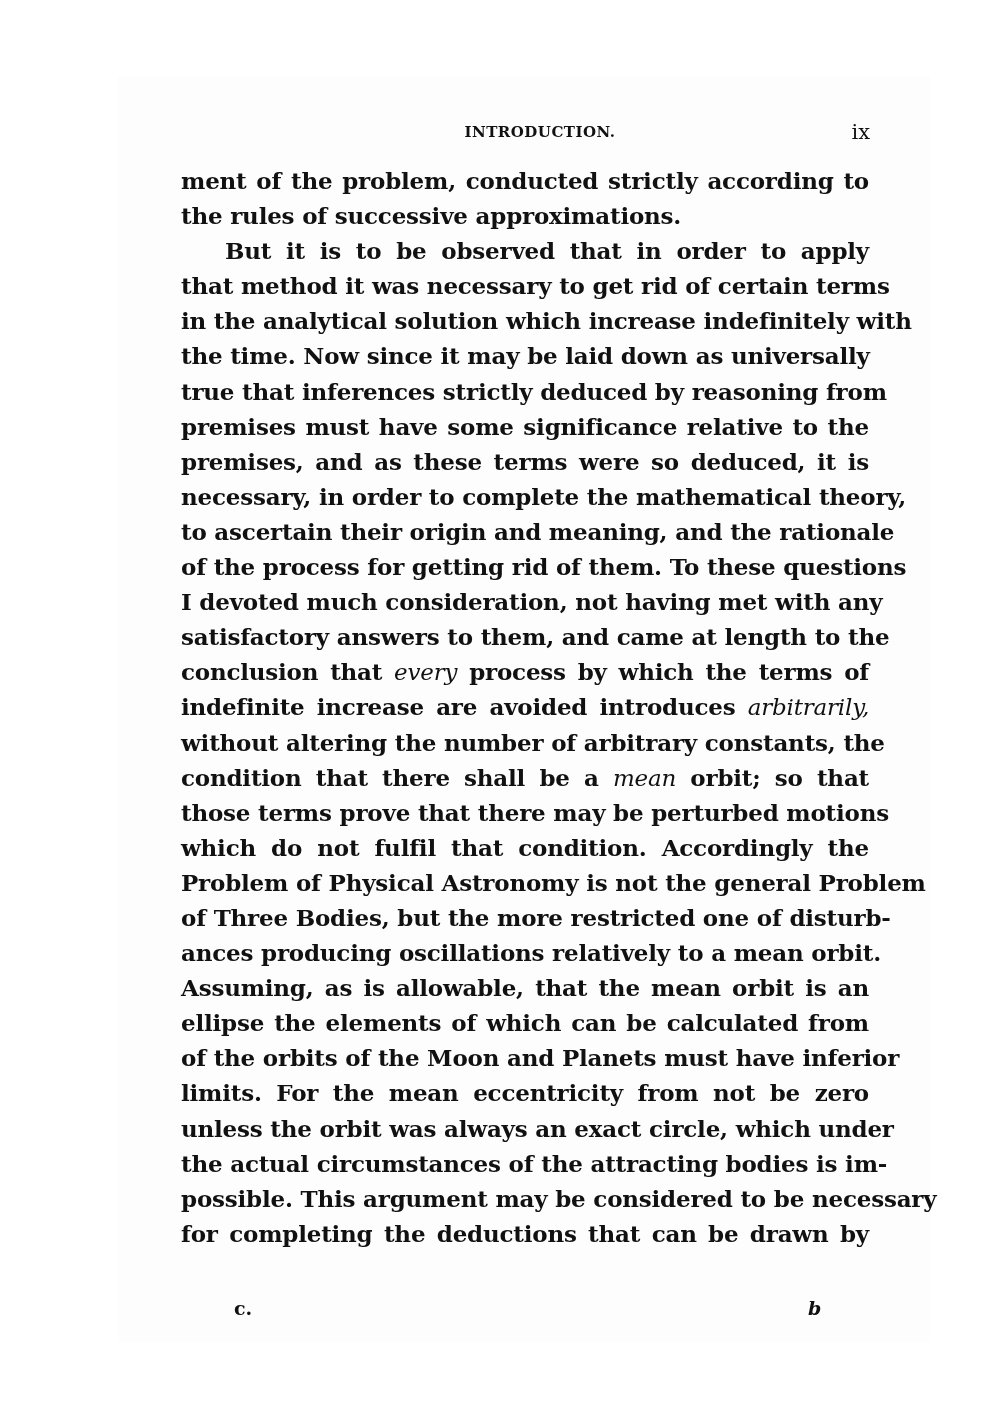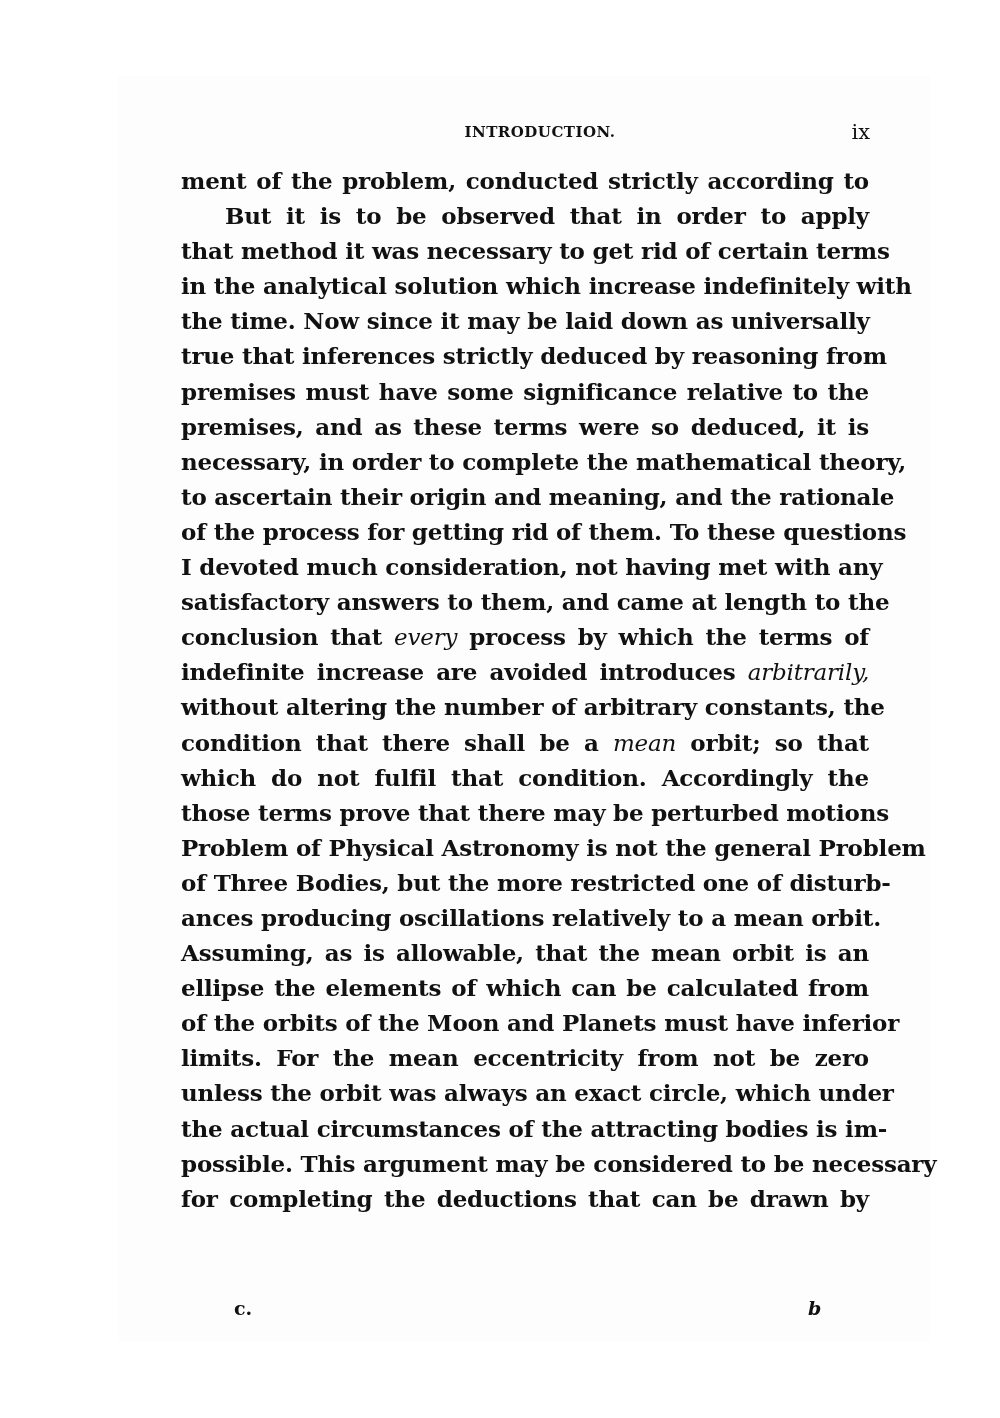--- a/index.html
+++ b/index.html
@@ -111,39 +111,40 @@
 <div class="page">
 
   <div class="running-head">
     <span class="running-title">INTRODUCTION.</span>
     <span class="folio">ix</span>
   </div>
 
   <div class="body-text">
 
     <span class="line">ment of the problem, conducted strictly according to</span>
+    <span class="line last">the rules of successive approximations.</span>
 
     <span class="line indent">But it is to be observed that in order to apply</span>
     <span class="line">that method it was necessary to get rid of certain terms</span>
     <span class="line">in the analytical solution which increase indefinitely with</span>
     <span class="line">the time.  Now since it may be laid down as universally</span>
     <span class="line">true that inferences strictly deduced by reasoning from</span>
     <span class="line">premises must have some significance relative to the</span>
     <span class="line">premises, and as these terms were so deduced, it is</span>
     <span class="line">necessary, in order to complete the mathematical theory,</span>
     <span class="line">to ascertain their origin and meaning, and the rationale</span>
     <span class="line">of the process for getting rid of them.  To these questions</span>
     <span class="line">I devoted much consideration, not having met with any</span>
     <span class="line">satisfactory answers to them, and came at length to the</span>
     <span class="line"><span>conclusion that</span> <em>every</em> <span>process by which the terms of</span></span>
     <span class="line"><span>indefinite increase are avoided introduces</span> <em>arbitrarily,</em></span>
     <span class="line">without altering the number of arbitrary constants, the</span>
     <span class="line"><span>condition that there shall be a</span> <em>mean</em> <span>orbit; so that</span></span>
+    <span class="line">those terms prove that there may be perturbed motions</span>
     <span class="line">which do not fulfil that condition.  Accordingly the</span>
-    <span class="line">those terms prove that there may be perturbed motions</span>
     <span class="line">Problem of Physical Astronomy is not the general Problem</span>
     <span class="line">of Three Bodies, but the more restricted one of disturb-</span>
     <span class="line">ances producing oscillations relatively to a mean orbit.</span>
     <span class="line">Assuming, as is allowable, that the mean orbit is an</span>
     <span class="line">ellipse the elements of which can be calculated from</span>
     <span class="line">of the orbits of the Moon and Planets must have inferior</span>
     <span class="line">limits.  For the mean eccentricity from not be zero</span>
     <span class="line">unless the orbit was always an exact circle, which under</span>
     <span class="line">the actual circumstances of the attracting bodies is im-</span>
     <span class="line">possible.  This argument may be considered to be necessary</span>

